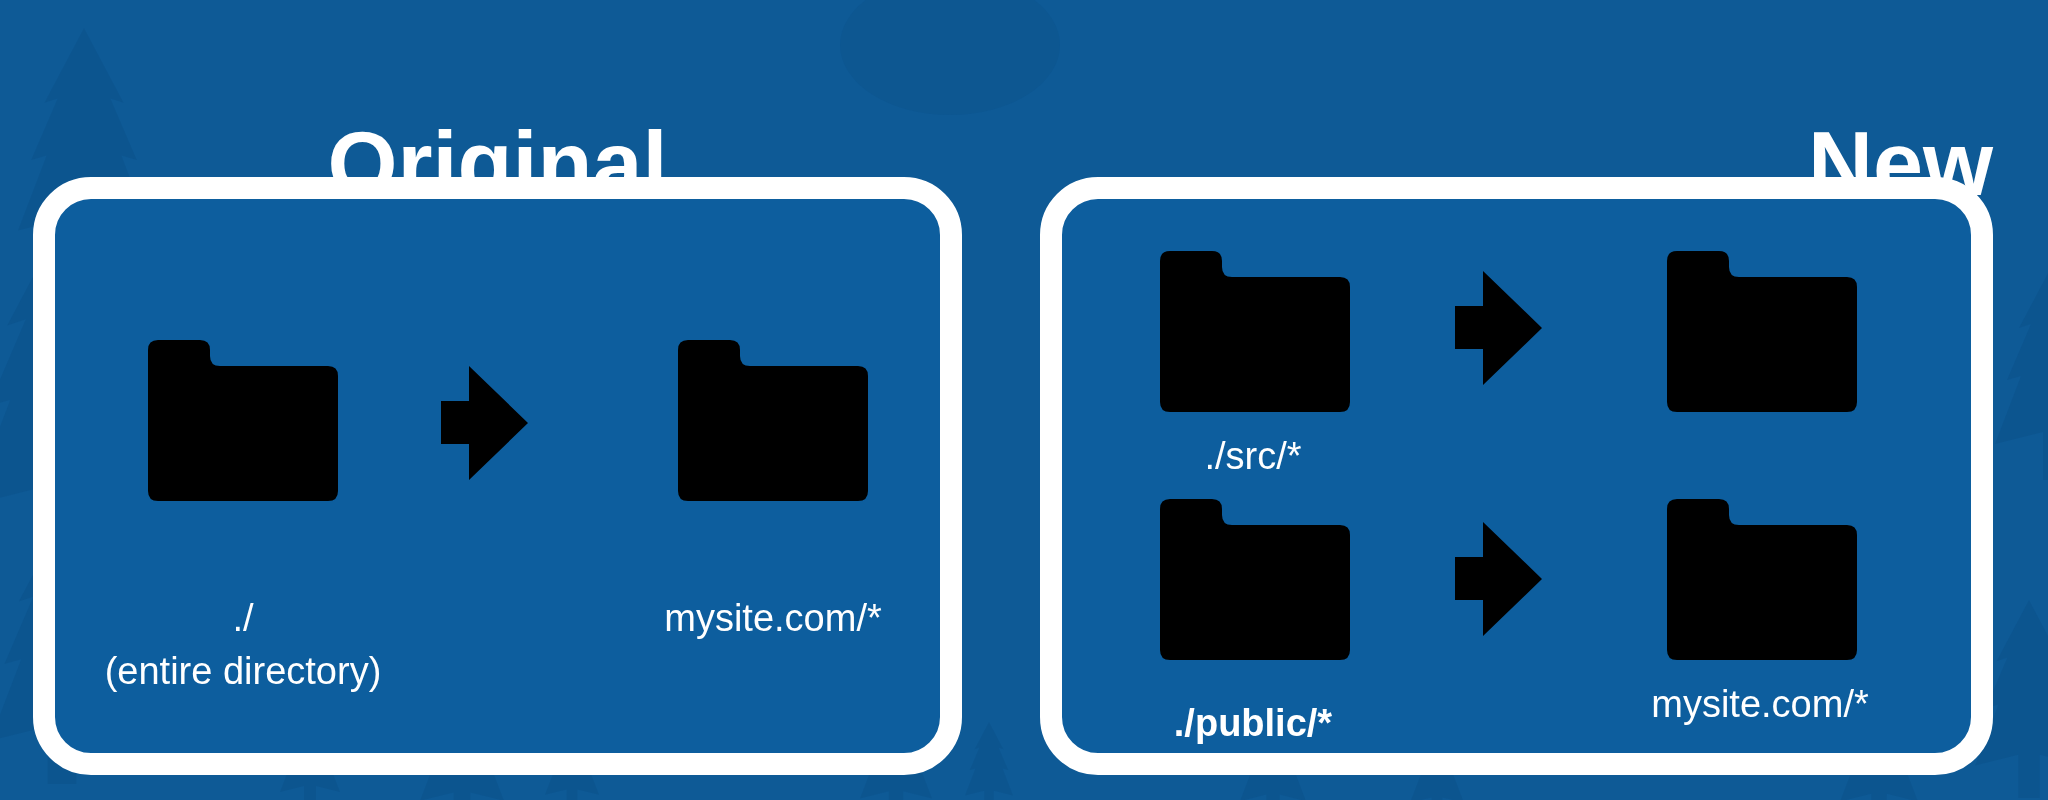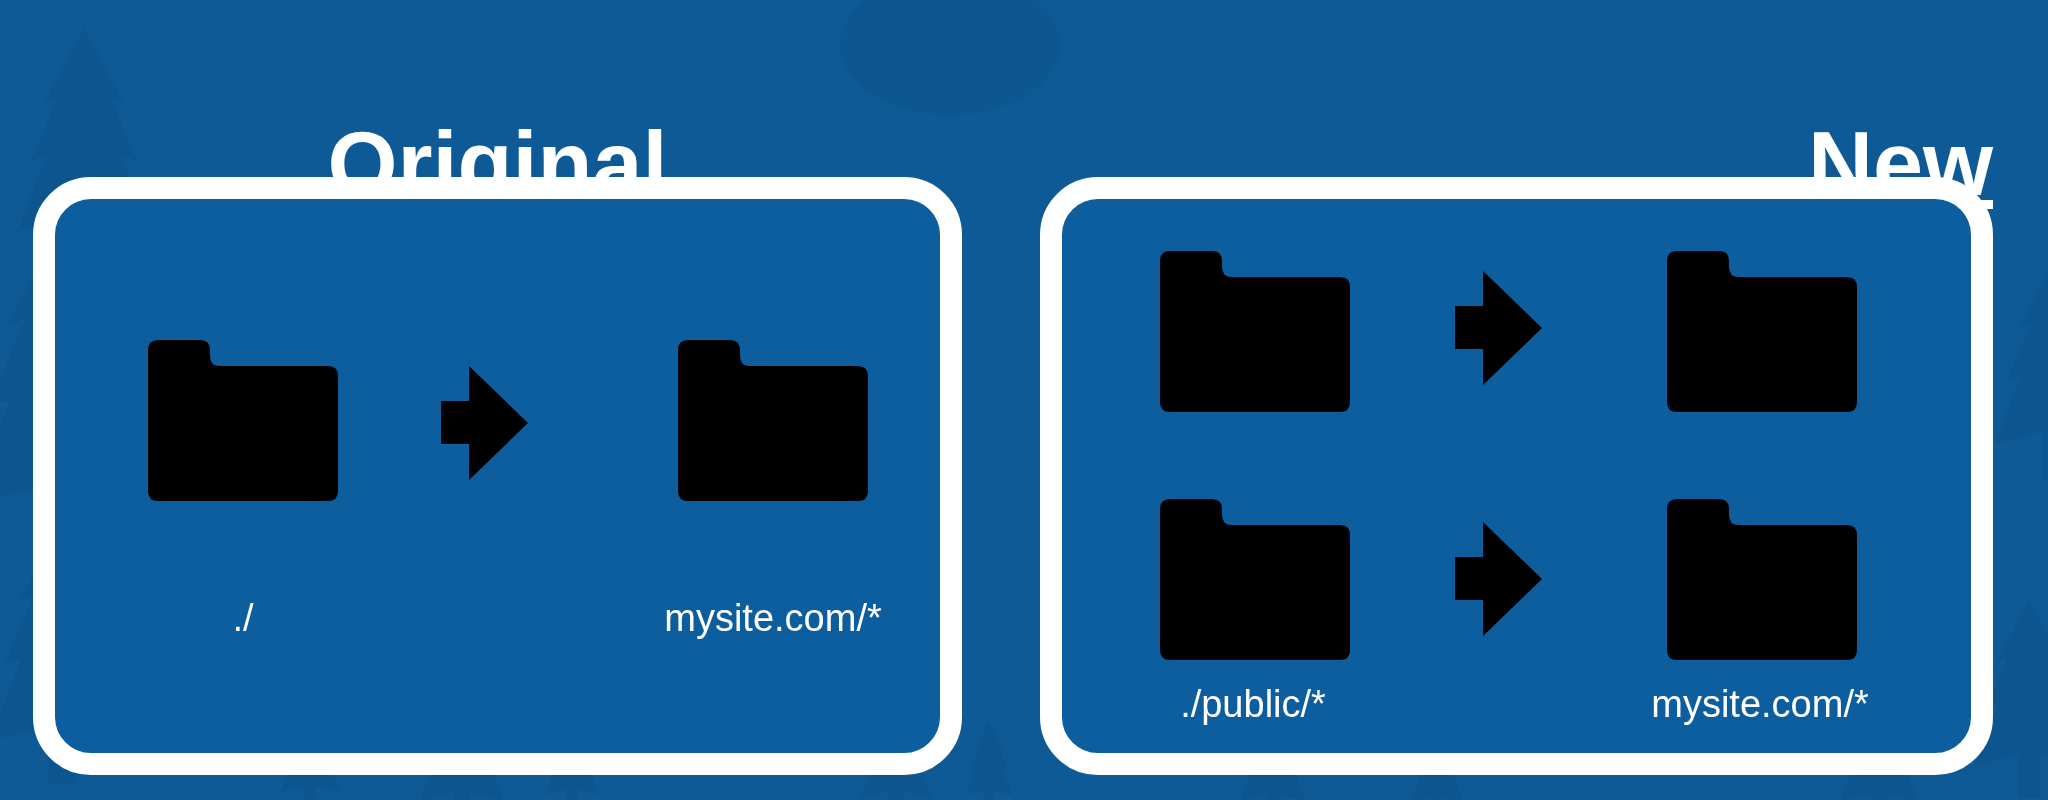--- a/index.html
+++ b/index.html
@@ -24,21 +24,20 @@
 
   .panel-title {
     position: absolute;
     top: 50px;
     line-height: 1.2;
     font-size: 90px;
     font-weight: 700;
     text-align: center;
     letter-spacing: 0px;
     white-space: nowrap;
-    text-decoration: underline;
   }
   .title-original { left: 33px;  width: 929px; }
   .title-new      { left: 1040px; width: 953px; text-align: right; }
 
   .map-box {
     position: absolute;
     top: 177px;
     height: 598px;
     box-sizing: border-box;
     border: 22px solid var(--border, #FFFFFF);
@@ -78,21 +77,21 @@
 
   
   .fn-r1s   { left: 98px;  top: 52px;  }
   .fn-r1t   { left: 605px; top: 52px;  }
   .ar-n1    { left: 393px; top: 72px;  }
   .lb-n1s   { left: 11px;  top: 231px; }
   .lb-n1t   { left: 518px; top: 231px; }
   .fn-r2s   { left: 98px;  top: 300px; }
   .fn-r2t   { left: 605px; top: 300px; }
   .ar-n2    { left: 393px; top: 323px; }
-  .lb-n2s   { left: 11px;  top: 479px; }
+  .lb-n2s   { left: 11px;  top: 498px; font-weight: bold; }
   .lb-n2t   { left: 518px; top: 479px; }
 </style>
 </head>
 <body>
 
 <div class="canvas">
 
   <svg class="bg-trees" aria-hidden="true">
     <defs>
       <path id="pine-shape" d="M30 0 L12 34 L18 32 L6 60 L13 58 L0 92 L24 86 L24 110 L36 110 L36 86 L60 92 L47 58 L54 60 L42 32 L48 34 Z"></path>
@@ -134,40 +133,42 @@
       <svg class="arrow ar-orig" viewBox="0 0 87 114">
         <use href="#arrow-shape"></use>
       </svg>
 
       <svg class="folder fo-dst" viewBox="0 0 190 161">
         <use href="#folder-shape"></use>
       </svg>
 
       <div class="label lb-osrc">
         <div>./</div>
+        <div>(entire directory)</div>
       </div>
 
       <div class="label lb-odst">mysite.com/*</div>
     </div>
   </section>
 
   <section>
     <h1 class="panel-title title-new">New</h1>
 
     <div class="map-box box-new">
 
       <svg class="folder fn-r1s" viewBox="0 0 190 161">
         <use href="#folder-shape"></use>
       </svg>
       <svg class="arrow ar-n1" viewBox="0 0 87 114">
         <use href="#arrow-shape"></use>
       </svg>
       <svg class="folder fn-r1t" viewBox="0 0 190 161">
         <use href="#folder-shape"></use>
       </svg>
+      <div class="label lb-n1s">./src/*</div>
 
       <svg class="folder fn-r2s" viewBox="0 0 190 161">
         <use href="#folder-shape"></use>
       </svg>
       <svg class="arrow ar-n2" viewBox="0 0 87 114">
         <use href="#arrow-shape"></use>
       </svg>
       <svg class="folder fn-r2t" viewBox="0 0 190 161">
         <use href="#folder-shape"></use>
       </svg>

